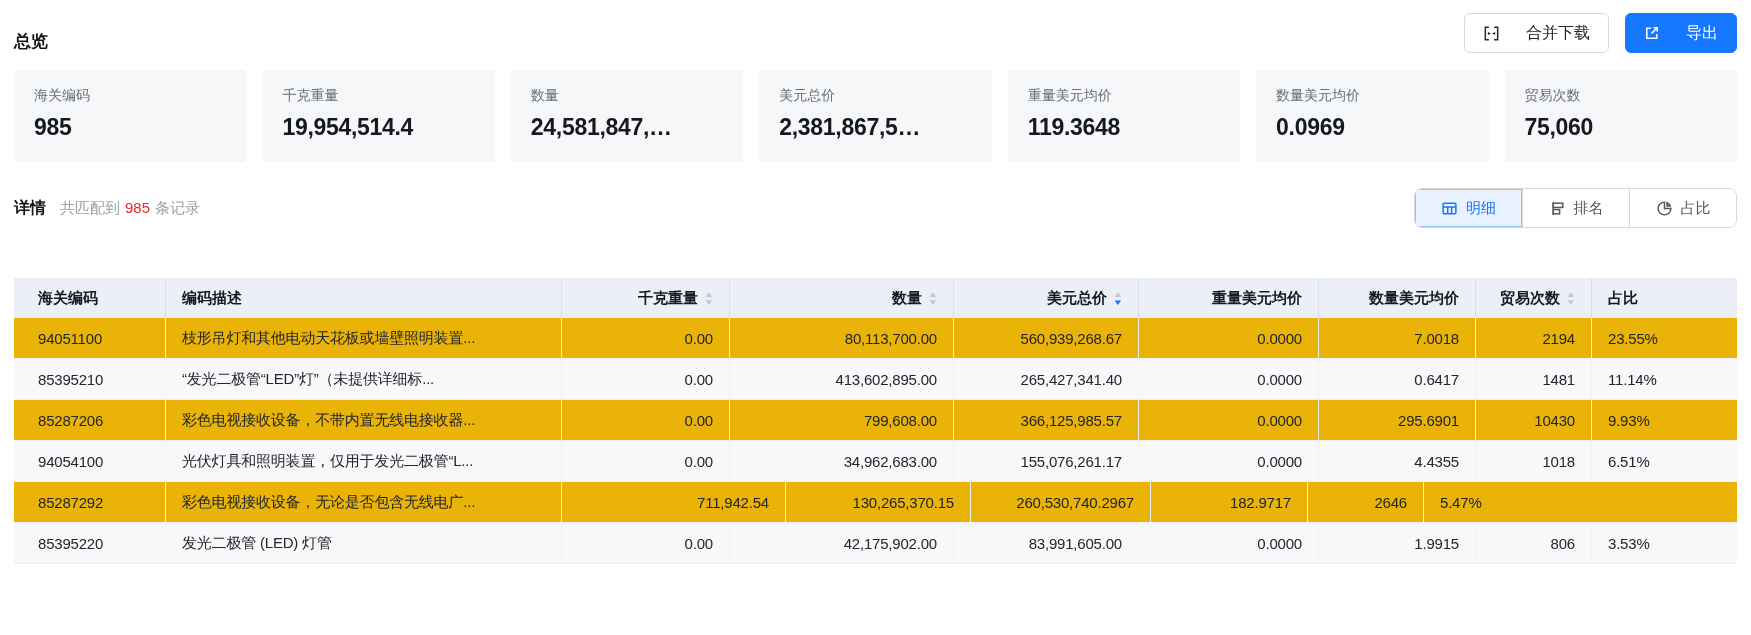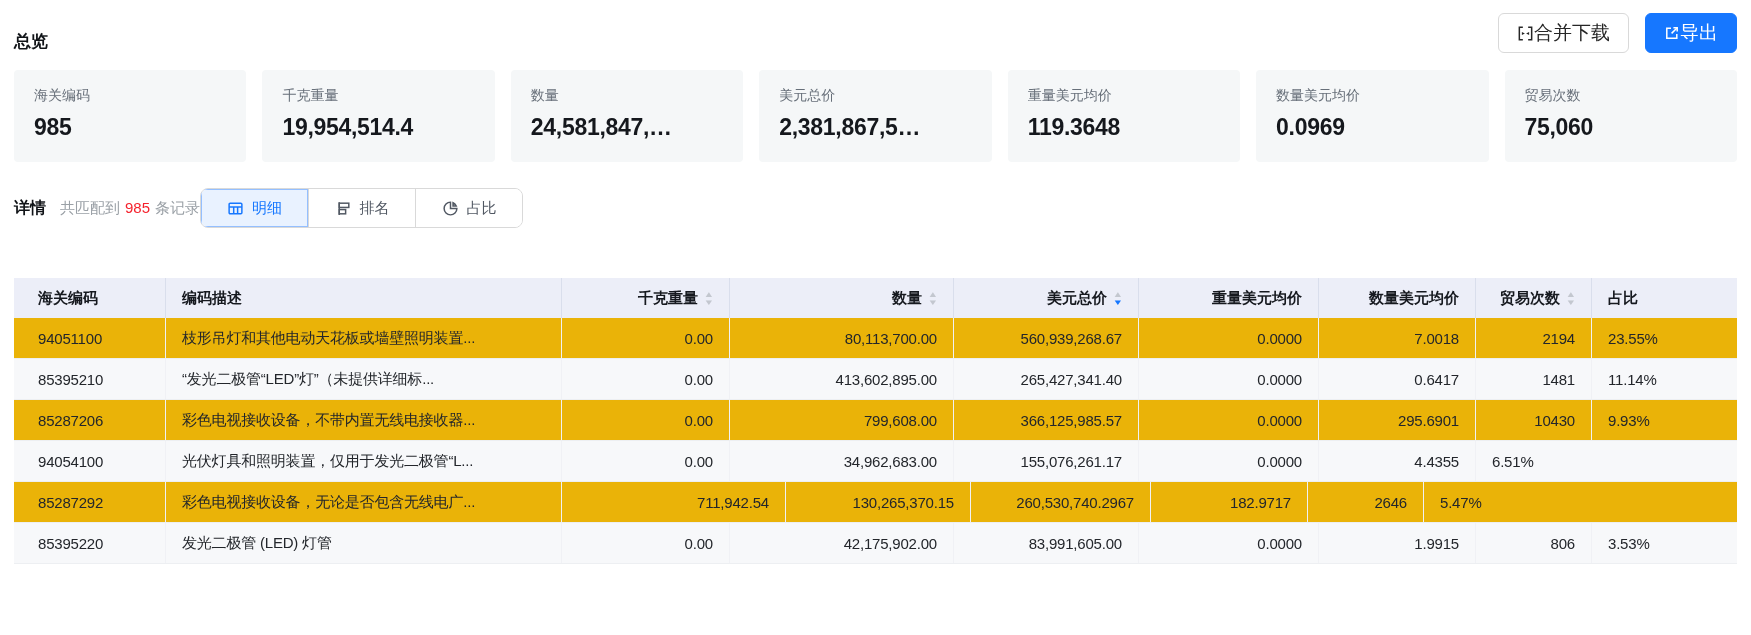--- a/index.html
+++ b/index.html
@@ -4,34 +4,34 @@
 <style>
   *{box-sizing:border-box;margin:0;padding:0}
   html,body{width:1751px;height:635px;overflow:hidden}
   body{background:#fff;font-family:"Liberation Sans",sans-serif;color:#1f1f1f}
   .page{padding:0 14px}
 
   
   .topbar{display:flex;justify-content:space-between;align-items:flex-end;padding-top:13px;height:53px}
   .page-title{font-size:17px;font-weight:700;color:#111418}
   .actions{display:flex;gap:16px}
-  .btn{display:inline-flex;align-items:center;gap:0;height:40px;padding:0 18px;
-       border:1px solid #d9d9d9;border-radius:6px;background:#fff;font-size:19px;
+  .btn{display:inline-flex;align-items:center;gap:26px;height:40px;padding:0 18px;
+       border:1px solid #d9d9d9;border-radius:6px;background:#fff;font-size:16px;
        color:#262626;cursor:pointer;font-family:inherit;white-space:nowrap}
   .btn.primary{background:#1677ff;border-color:#1677ff;color:#fff}
   .btn .ic{display:inline-flex;line-height:0}
 
   
   .cards{display:flex;gap:16px;margin-top:17px}
   .card{flex:1;background:#f5f7f8;border-radius:4px;padding:17px 20px;height:92px;overflow:hidden}
   .card-label{font-size:14px;color:#676f79}
   .card-value{margin-top:9px;font-size:23px;font-weight:700;color:#15181d;white-space:nowrap;letter-spacing:-0.3px}
 
   
-  .details-bar{display:flex;align-items:center;margin-top:26px;height:40px}
+  .details-bar{display:flex;justify-content:space-between;align-items:center;margin-top:26px;height:40px}
   .details-left{display:flex;align-items:baseline}
   .details-title{font-size:16px;font-weight:700;color:#111418}
   .match-text{font-size:15px;color:#9aa0a6;margin-left:14px}
   .match-count{color:#f5222d;margin:0 5px;font-weight:400}
 
   .segmented{display:flex;border:1px solid #d9d9d9;border-radius:8px;overflow:hidden;background:#fff;height:40px}
   .segment{display:flex;align-items:center;justify-content:center;gap:8px;width:107px;font-size:15px;
            color:#515863;background:#fff;border:none;border-left:1px solid #d9d9d9;cursor:pointer;font-family:inherit}
   .segment:first-child{border-left:none}
   .segment.active{background:#e9f2ff;color:#1677ff;box-shadow:inset 0 0 0 1px #94bfff}
@@ -238,20 +238,21 @@
           <div class="td" style="width: 145px; flex: 1 1 0%;">9.93%</div>
         </div>
         <div class="row">
           <div class="td" style="width: 152px; padding-left: 24px;">94054100</div>
           <div class="td" style="width: 396px;">光伏灯具和照明装置，仅用于发光二极管“L...</div>
           <div class="td right" style="width: 168px;">0.00</div>
           <div class="td right" style="width: 224px;">34,962,683.00</div>
           <div class="td right" style="width: 185px;">155,076,261.17</div>
           <div class="td right" style="width: 180px;">0.0000</div>
           <div class="td right" style="width: 157px;">4.4355</div>
+          <div class="td right" style="width: 116px;">1018</div>
           <div class="td" style="width: 145px; flex: 1 1 0%;">6.51%</div>
         </div>
         <div class="row">
           <div class="td" style="width: 152px; padding-left: 24px;">85287292</div>
           <div class="td" style="width: 396px;">彩色电视接收设备，无论是否包含无线电广...</div>
           <div class="td right" style="width: 224px;">711,942.54</div>
           <div class="td right" style="width: 185px;">130,265,370.15</div>
           <div class="td right" style="width: 180px;">260,530,740.2967</div>
           <div class="td right" style="width: 157px; text-align: center;">182.9717</div>
           <div class="td right" style="width: 116px;">2646</div>

